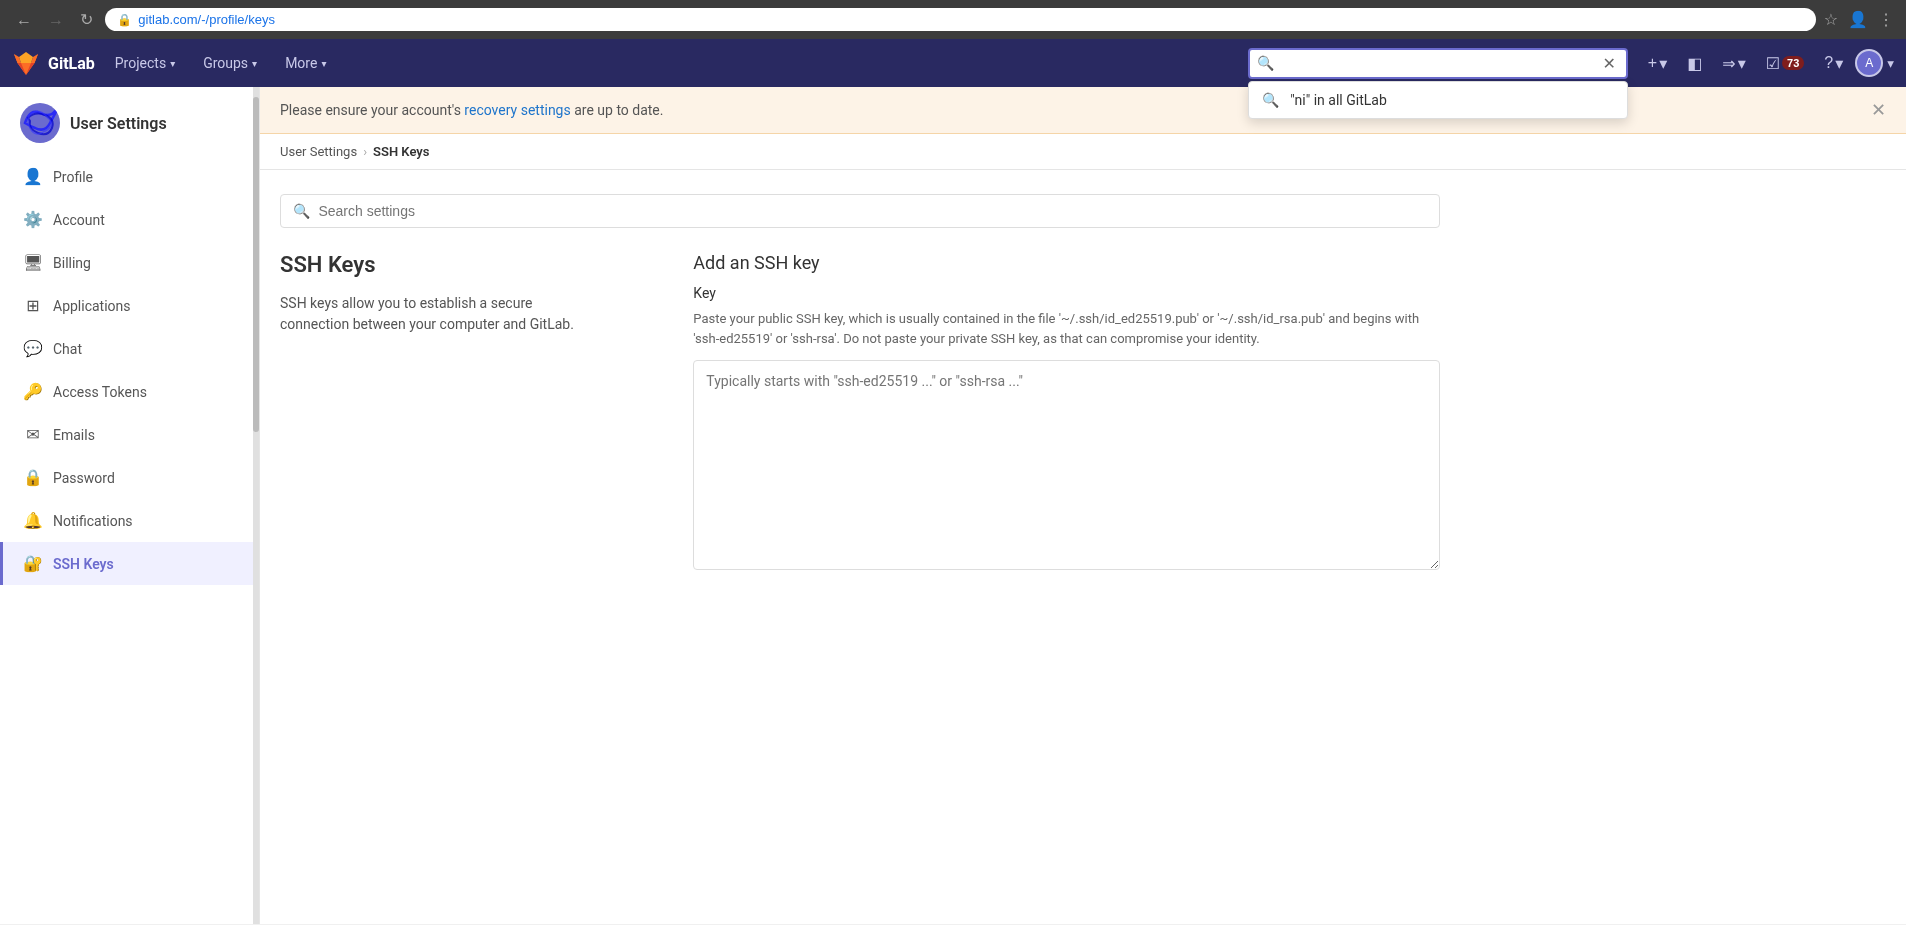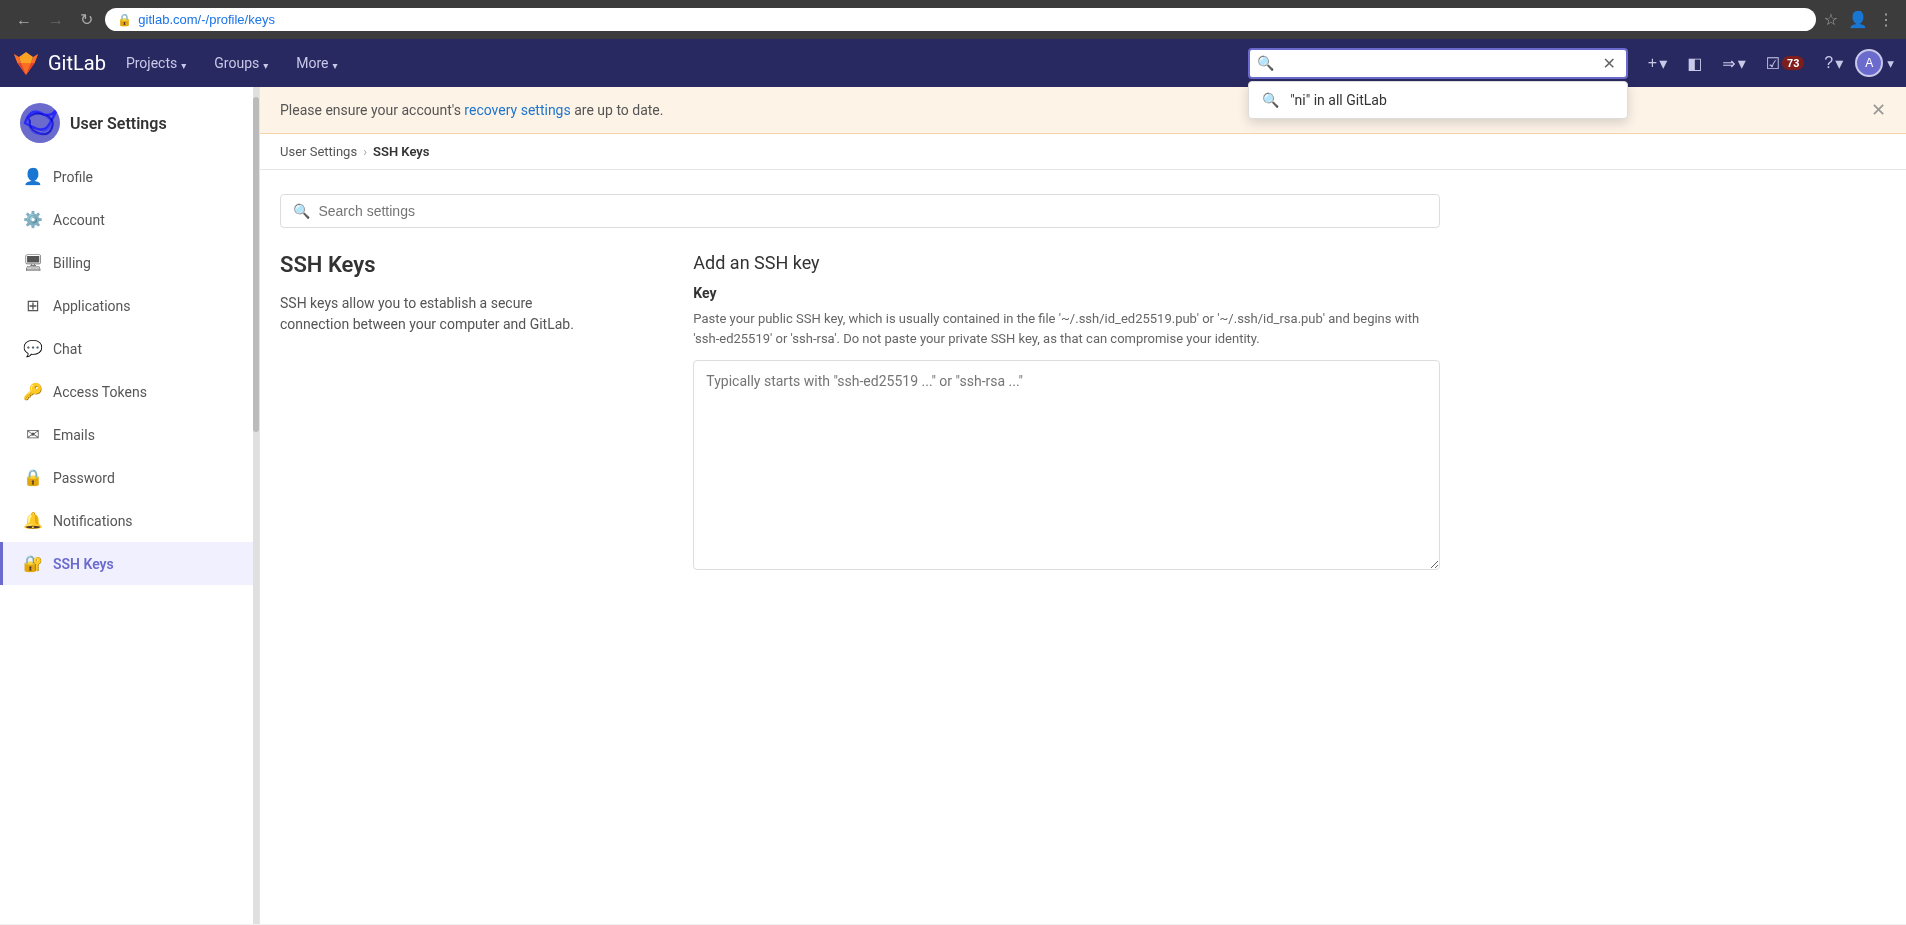--- a/index.html
+++ b/index.html
@@ -57,36 +57,36 @@
       padding: 0 12px;
       height: 48px;
       gap: 12px;
       position: relative;
       z-index: 100;
     }
     .gitlab-logo {
       display: flex;
       align-items: center;
       gap: 8px;
-      font-size: 20px;
-      font-weight: 400;
+      font-size: 16px;
+      font-weight: 700;
       color: #fff;
       text-decoration: none;
     }
     .gitlab-logo-icon {
       width: 28px;
       height: 28px;
     }
     .nav-item {
       color: #c8c8e8;
       cursor: pointer;
       padding: 16px 8px;
       height: 48px;
       display: flex;
-      align-items: flex-end;
+      align-items: center;
       gap: 4px;
       font-size: 14px;
     }
     .nav-item .chevron { font-size: 10px; }
     .navbar-spacer { flex: 1; }
     .search-container { position: relative; }
     .search-input-wrapper {
       display: flex;
       align-items: center;
       background: #fff;
@@ -349,21 +349,21 @@
     .add-ssh-desc {
       color: #555;
       line-height: 1.5;
       font-size: 14px;
       margin-bottom: 20px;
     }
     .add-ssh-desc a { color: #1f75cb; text-decoration: none; }
 
     .form-label {
       font-size: 14px;
-      font-weight: 700;
+      font-weight: 400;
       color: #333;
       margin-bottom: 8px;
     }
     .form-sublabel {
       font-size: 13px;
       color: #666;
       line-height: 1.5;
       margin-bottom: 12px;
     }
     .ssh-key-textarea {

